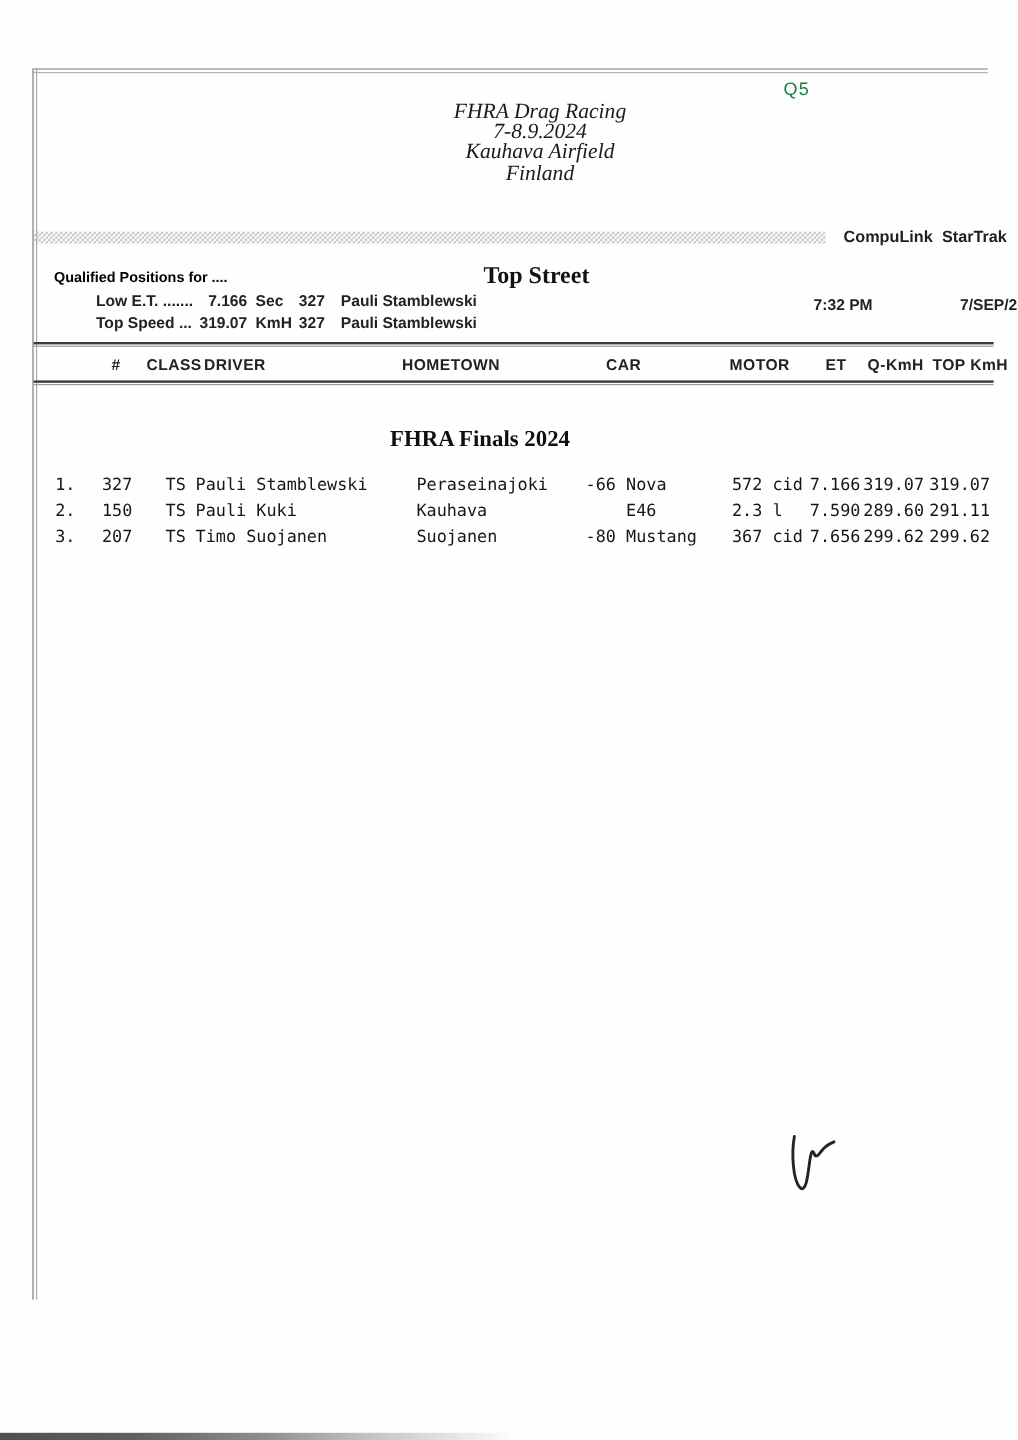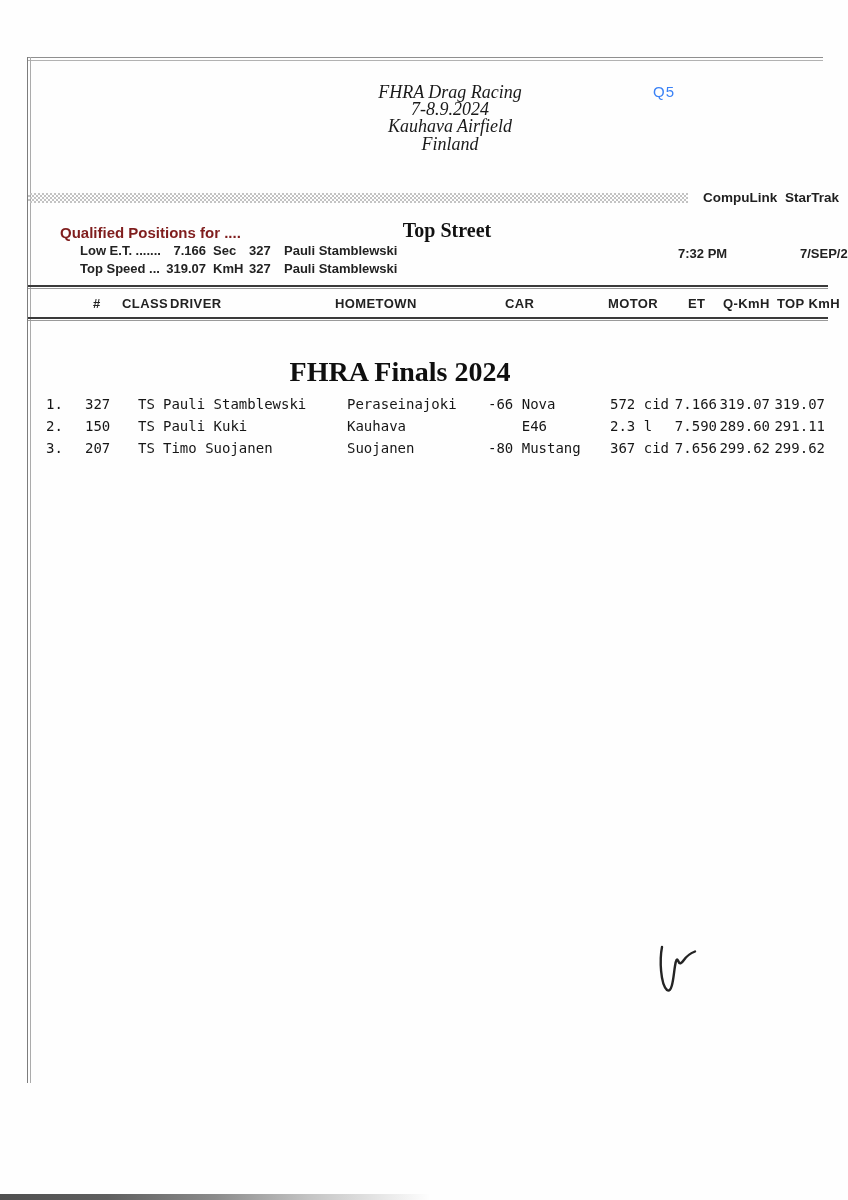--- a/index.html
+++ b/index.html
@@ -9,35 +9,35 @@
   #sheet { position:relative; width:848px; height:1200px; background:#fefefe; }
 
   
   .edge-top    { left:28px; top:57px; width:795px; height:4px;
                  border-top:1px solid #8f8f8f; border-bottom:1px solid #b2b2b2; }
   .edge-left   { left:27px; top:57px; width:4px; height:1026px;
                  border-left:1px solid #7d7d7d; border-right:1px solid #ababab; }
   .edge-bottom { left:0; top:1194px; width:430px; height:6px;
                  background:linear-gradient(to right,#4f4f4f 0%,#5f5f5f 25%,#8b8b8b 50%,#c4c4c4 72%,rgba(255,255,255,0) 100%); }
 
-  .q5 { left:653px; top:83px; font-size:15px; letter-spacing:1px; color:#3b82f6;text-align:center; }
+  .q5 { left:653px; top:66px; font-size:15px; letter-spacing:1px; color:#15803d;text-align:center; }
 
   .masthead { left:52px; top:84px; width:796px; text-align:center;
               font-family:"Liberation Serif", serif; font-style:italic;
               font-size:18px; line-height:17.2px; color:#1a1a1a; }
 
   .halftone { left:28px; top:193px; width:660px; height:10px;
       background-image:
         linear-gradient(45deg,#c3c3c3 25%,transparent 25%,transparent 75%,#c3c3c3 75%),
         linear-gradient(45deg,#c3c3c3 25%,transparent 25%,transparent 75%,#c3c3c3 75%);
       background-size:4px 4px; background-position:0 0,2px 2px; }
   .brandline { left:703px; top:190px; font-size:13.5px; font-weight:700;
                word-spacing:4px; color:#1f1f1f; }
 
-  .qual-label { left:60px; top:224px; font-size:15px; font-weight:600; color:#7f1d1d; }
+  .qual-label { left:45px; top:224px; font-size:12px; font-weight:600; color:#000000; }
   .class-title { left:46px; top:219px; width:802px; text-align:center;
                  font-family:"Liberation Serif", serif; font-weight:bold; font-size:20px; color:#111; }
 
   .statline { font-size:13px; font-weight:600; color:#222; }
   .stat-label { left:80px; }
   .stat-value { left:150px; width:56px; text-align:right; }
   .stat-unit  { left:213px; }
   .stat-entry { left:249px; }
   .stat-driver{ left:284px; }
 
@@ -45,21 +45,21 @@
   .t-time { left:678px; } .t-date { left:760px;margin-left:40px; }
 
   .rule { left:28px; width:800px; height:4px;
           border-top:2px solid #3a3a3a; border-bottom:1px solid #9a9a9a; }
 
   .thead { top:296px; font-size:13px; font-weight:600; letter-spacing:0.4px; color:#222; }
   .h-num{left:93px} .h-class{left:122px} .h-driver{left:170px} .h-town{left:335px}
   .h-car{left:505px} .h-motor{left:608px} .h-et{left:688px} .h-q{left:723px} .h-top{left:777px}
 
   .section-title { left:0; top:356px; width:800px; text-align:center;
-                   font-family:"Liberation Serif", serif; font-weight:bold; font-size:28px; color:#0f0f0f; }
+                   font-family:"Liberation Serif", serif; font-weight:bold; font-size:19px; color:#0f0f0f; }
 
   .trow { position:absolute; left:0; width:848px; height:20px;
           font-family:"DejaVu Sans Mono", monospace; font-size:14px; color:#161616; }
   .trow span { position:absolute; white-space:pre; }
   .c-rank{left:46px} .c-num{left:85px} .c-class{left:138px} .c-driver{left:163px}
   .c-town{left:347px} .c-car{left:488px} .c-motor{left:610px}
   .c-et {left:660px; width:57px; text-align:right}
   .c-q  {left:714px; width:56px; text-align:right}
   .c-top{left:769px; width:56px; text-align:right}
 

